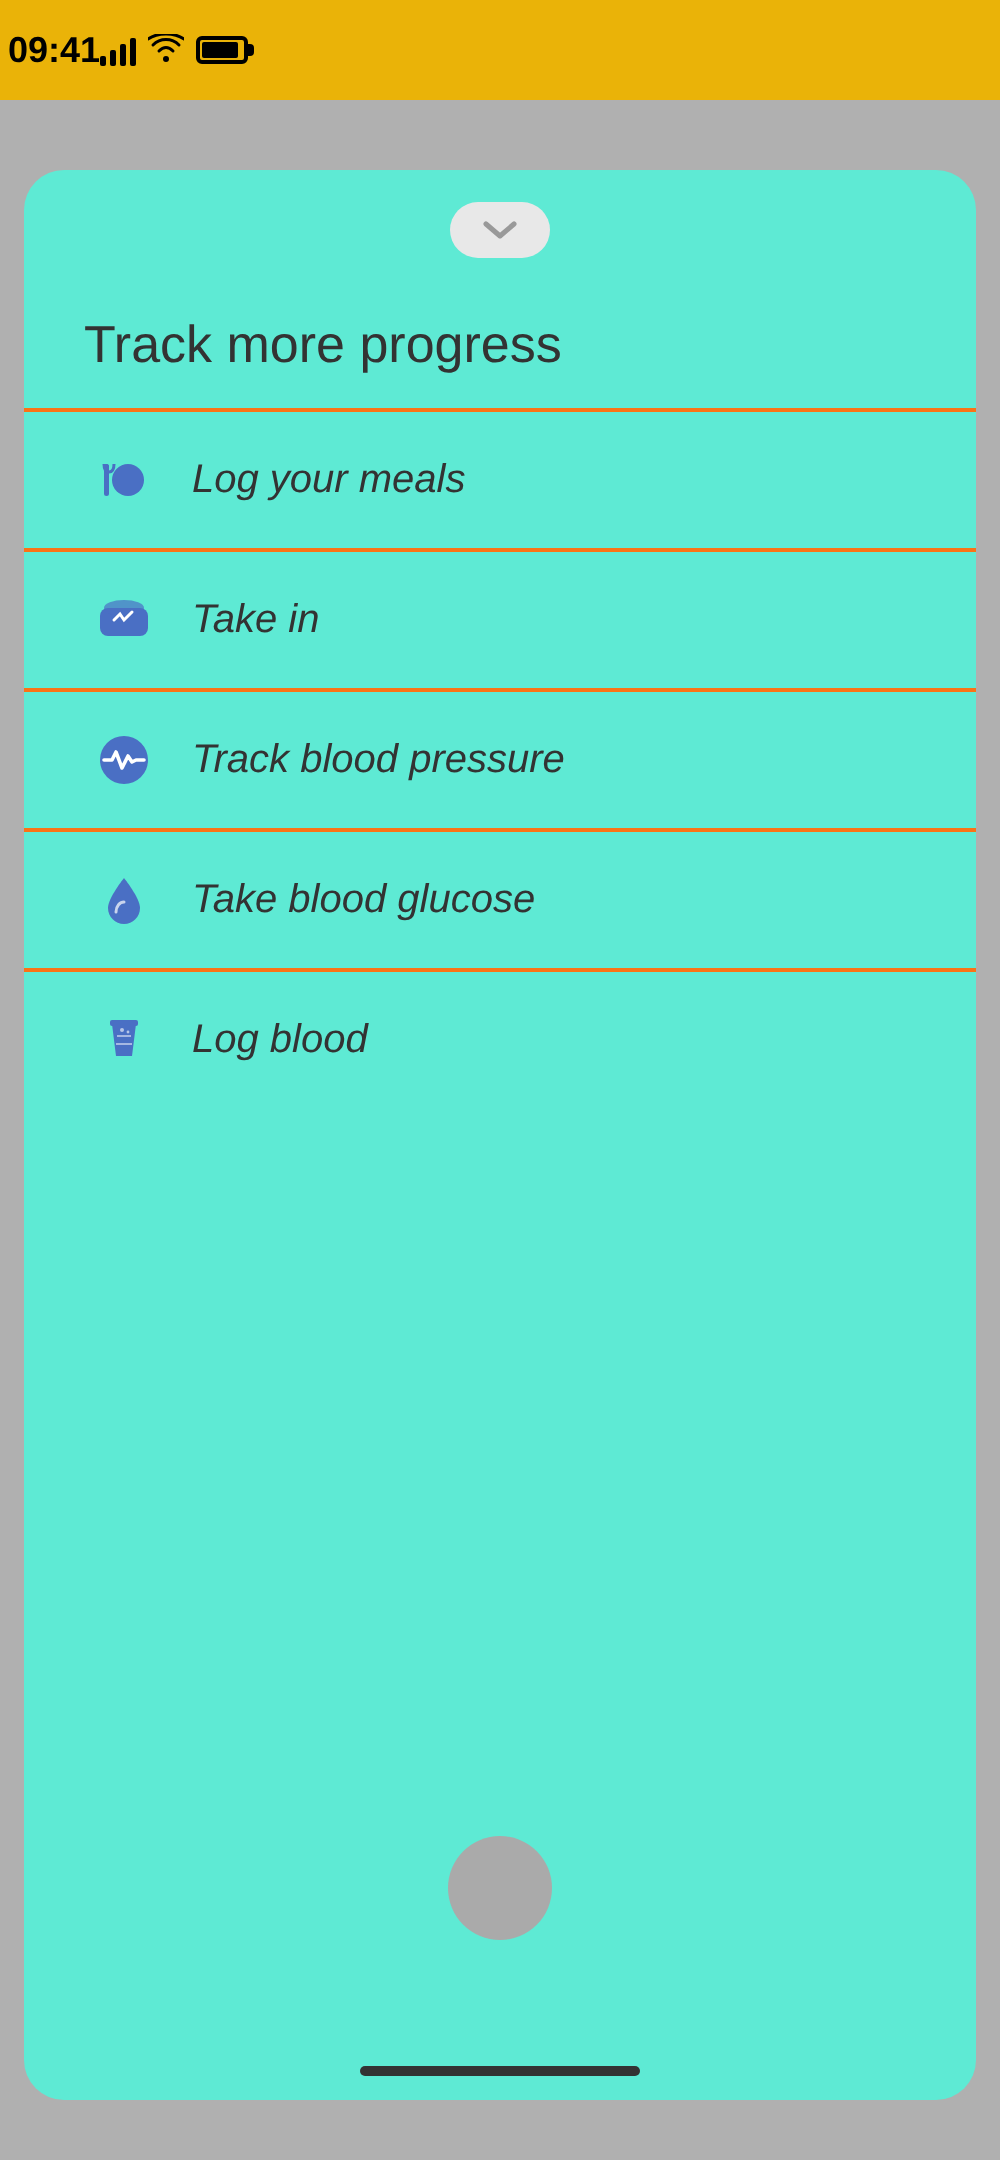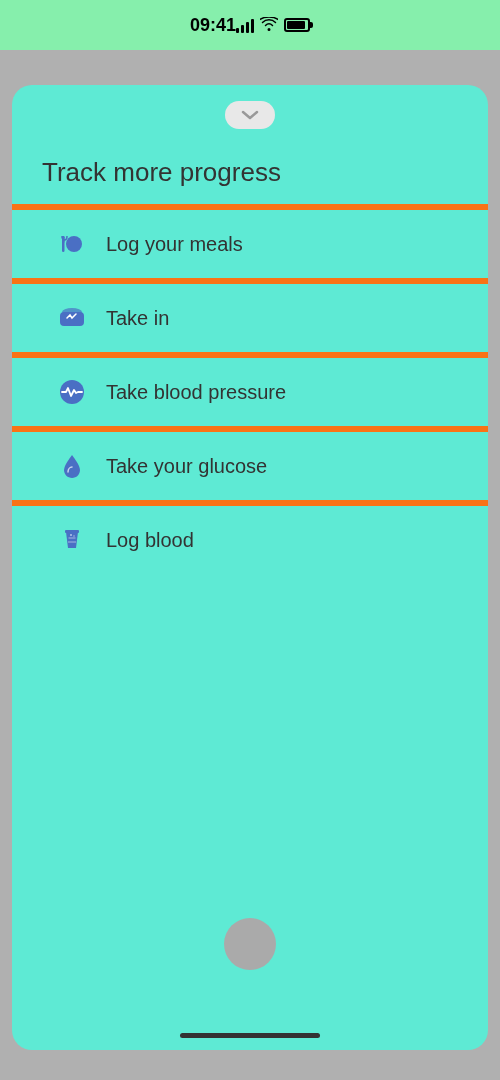--- a/index.html
+++ b/index.html
@@ -14,25 +14,25 @@
       background: #b0b0b0;
       font-family: -apple-system, BlinkMacSystemFont, 'Helvetica Neue', sans-serif;
       position: relative;
       overflow: hidden;
     }
 
     
     .status-bar {
       width: 100%;
       height: 50px;
-      background: #86efac;
-      display: flex;
-      align-items: center;
-      justify-content: center;
-      padding: 0 24px;
+      background: #eab308;
+      display: flex;
+      align-items: center;
+      justify-content: flex-start;
+      padding: 0 4px;
     }
 
     .status-time {
       font-size: 18px;
       font-weight: 600;
       color: #000;
     }
 
     .status-icons {
       display: flex;
@@ -133,24 +133,25 @@
     }
 
     
     .menu-list {
       list-style: none;
     }
 
     .menu-item {
       display: flex;
       align-items: center;
-      padding: 16px 42px;
-      border-top: 6px solid #f97316;
+      padding: 16px 32px;
+      border-top: 2px solid #f97316;
       cursor: pointer;
       transition: background 0.1s;
+      font-style: italic;
     }
 
     .menu-icon {
       width: 36px;
       height: 36px;
       display: flex;
       align-items: center;
       justify-content: center;
       margin-right: 16px;
       flex-shrink: 0;
@@ -258,32 +259,32 @@
     </li>
 
 
     <li class="menu-item">
       <div class="menu-icon">
         <svg viewBox="0 0 28 28" fill="none">
           <circle cx="14" cy="14" r="12" fill="#4a6fc4"></circle>
           <path d="M4 14 L8 14 L10 10 L13 18 L16 12 L18 15 L20 14 L24 14" stroke="#fff" stroke-width="1.8" stroke-linecap="round" stroke-linejoin="round" fill="none"></path>
         </svg>
       </div>
-      <span class="menu-label">Take blood pressure</span>
+      <span class="menu-label">Track blood pressure</span>
     </li>
 
     <li class="menu-item">
       <div class="menu-icon">
         <svg viewBox="0 0 28 28" fill="none">
 
           <path d="M14 3 C14 3 6 13 6 18 C6 22.4 9.6 26 14 26 C18.4 26 22 22.4 22 18 C22 13 14 3 14 3Z" fill="#4a6fc4"></path>
           <path d="M10 20 C10 17 12 15 14 15" stroke="#fff" stroke-width="1.5" stroke-linecap="round" fill="none" opacity="0.7"></path>
         </svg>
       </div>
-      <span class="menu-label">Take your glucose</span>
+      <span class="menu-label">Take blood glucose</span>
     </li>
 
     <li class="menu-item">
       <div class="menu-icon">
         <svg viewBox="0 0 28 28" fill="none">
 
           <path d="M8 6 L10 22 L18 22 L20 6 Z" fill="#4a6fc4"></path>
           <rect x="7" y="4" width="14" height="3" rx="1" fill="#4a6fc4"></rect>
 
           <path d="M10.5 12 L17.5 12" stroke="#fff" stroke-width="1" opacity="0.5"></path>

